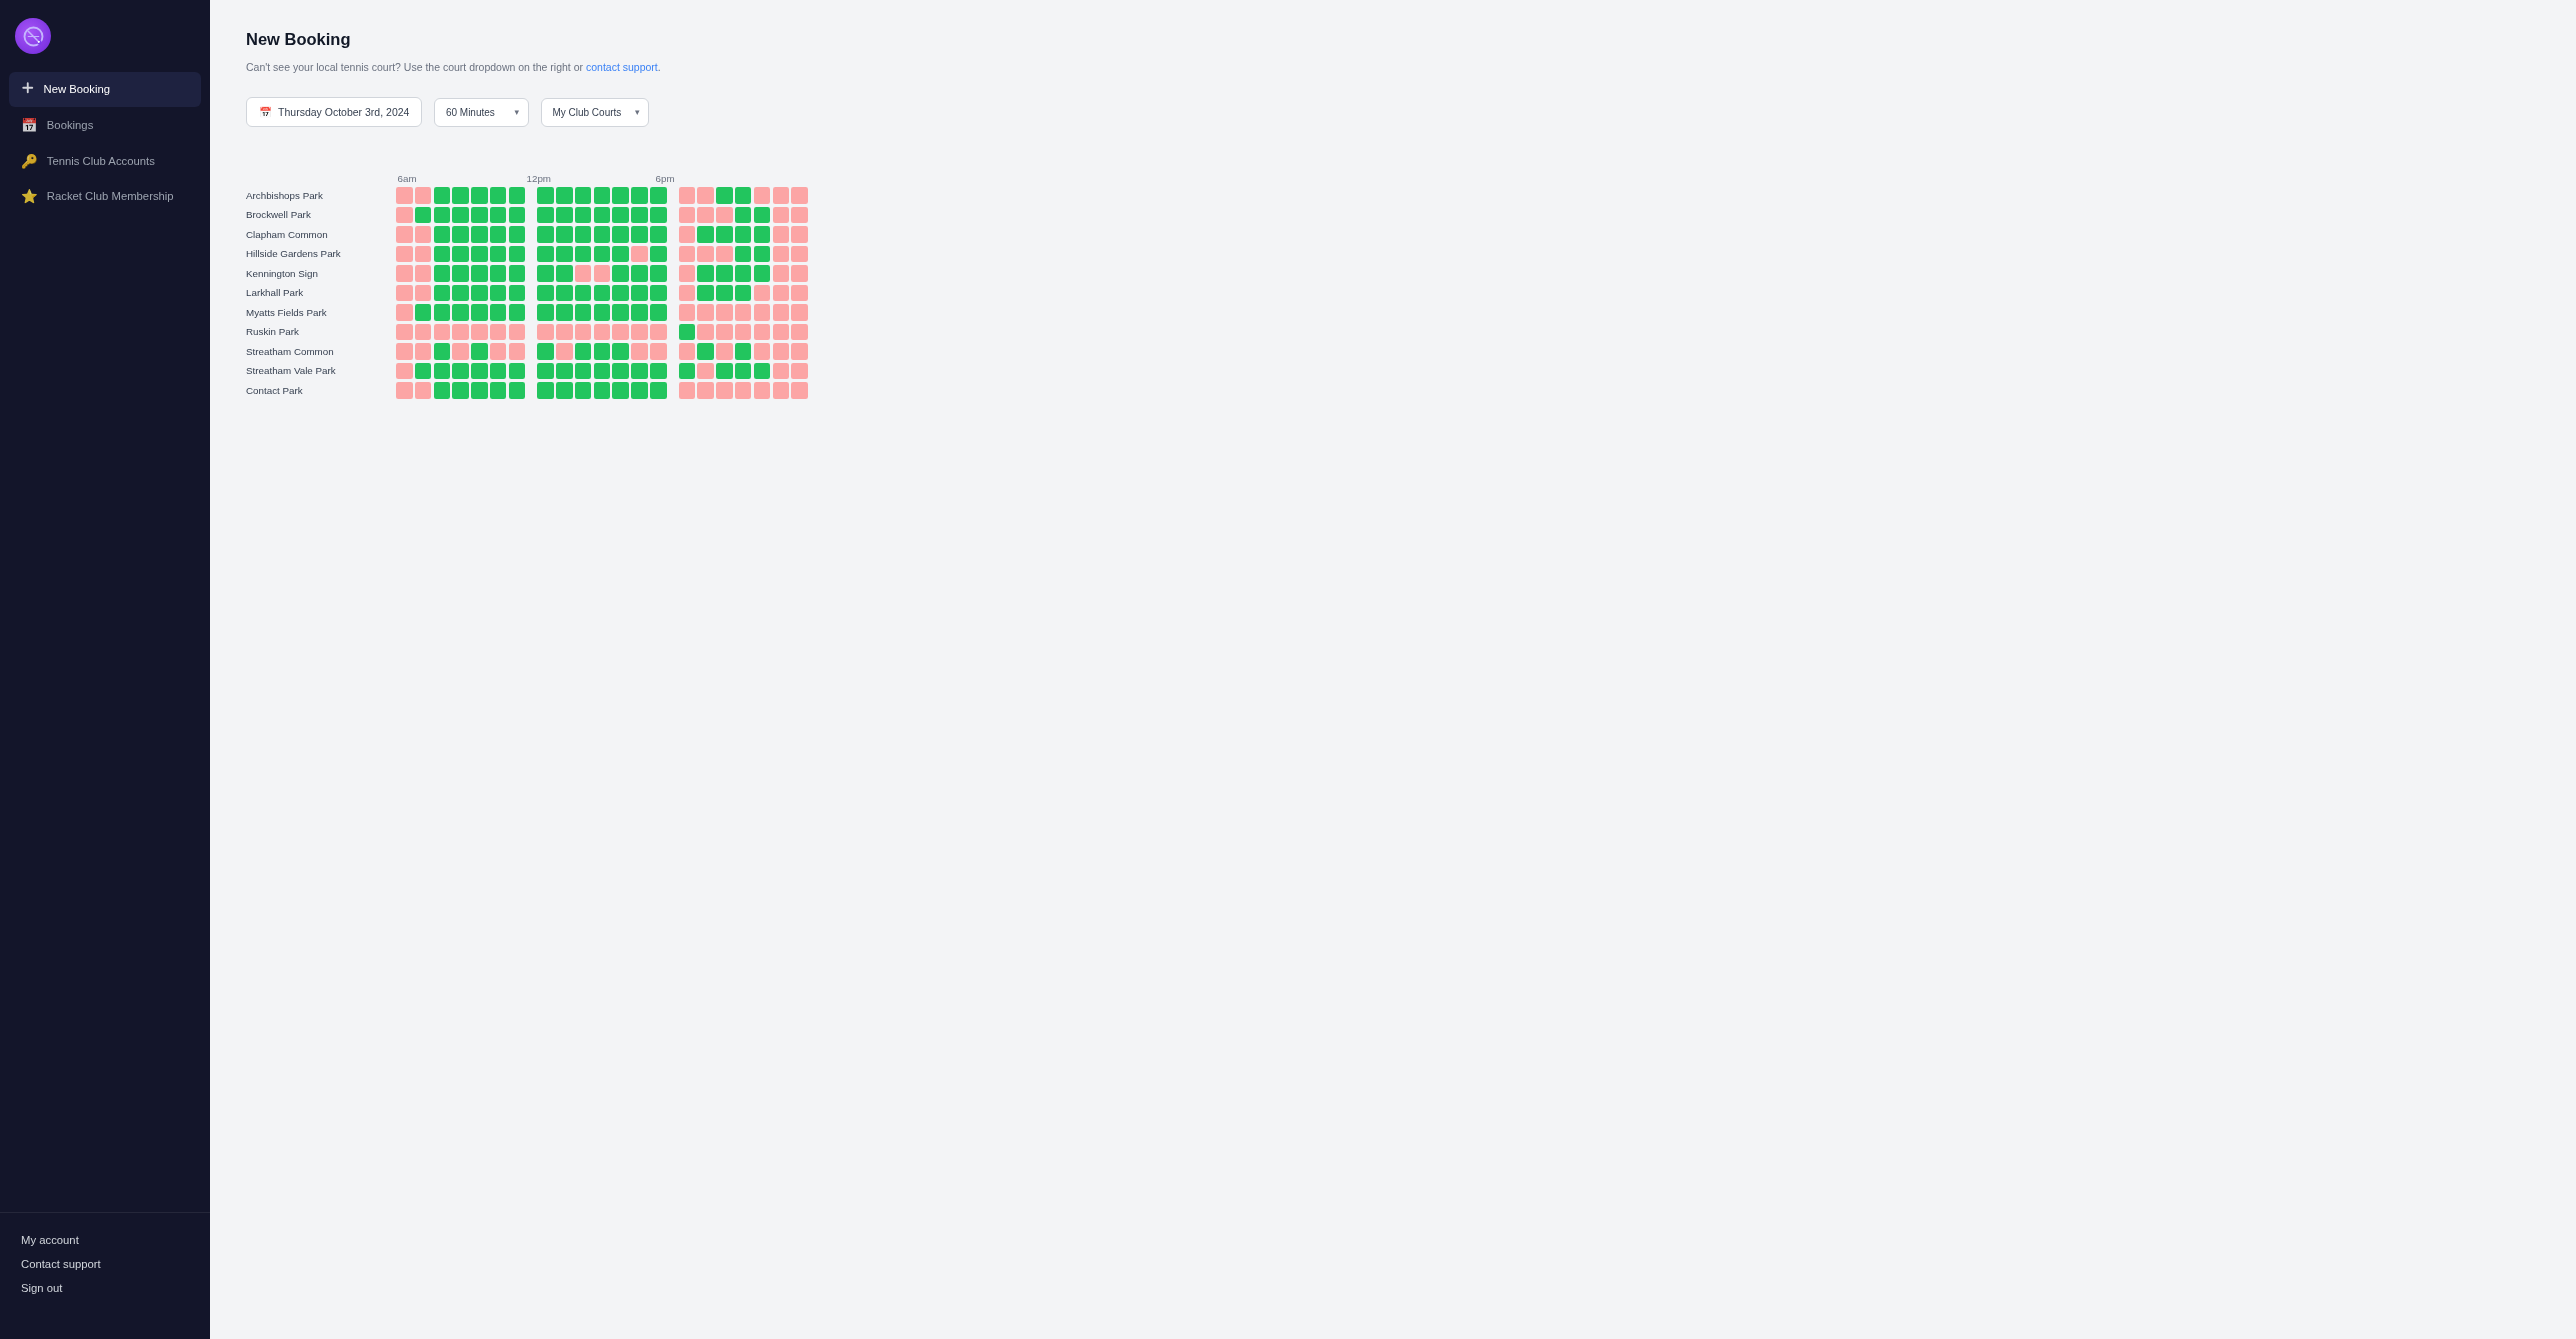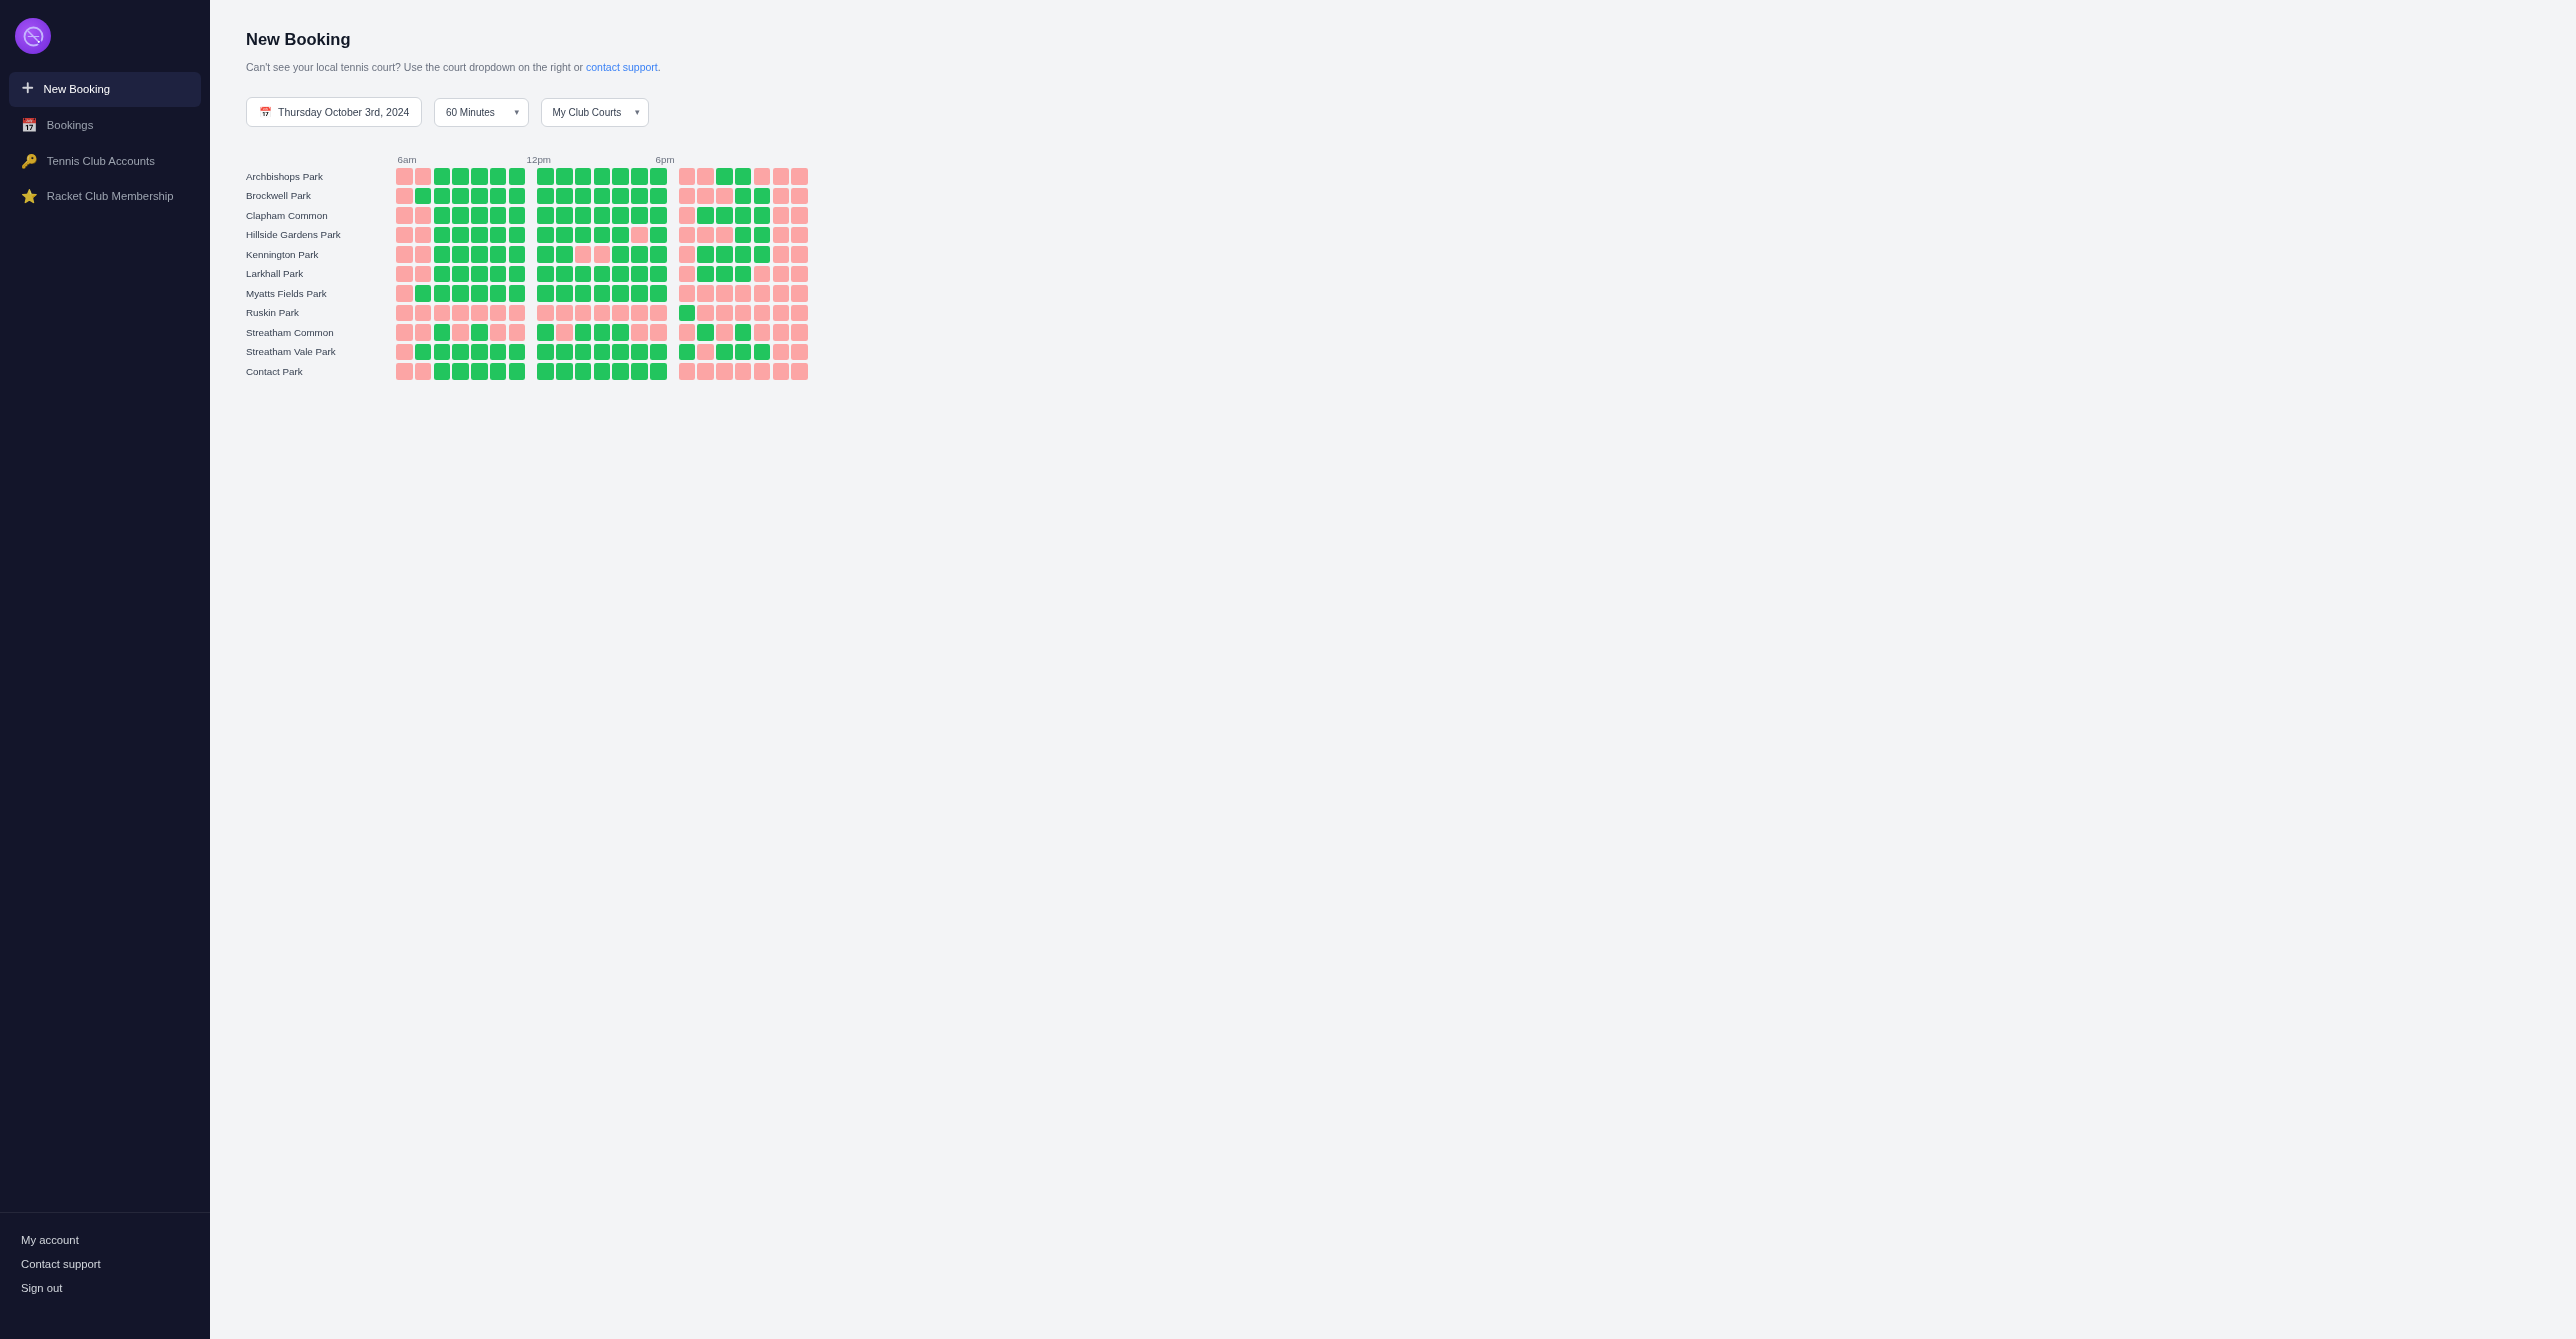--- a/index.html
+++ b/index.html
@@ -130,20 +130,21 @@
       margin-left: 150px;
       margin-bottom: 3px;
       font-size: 9.8px;
       color: #6b7280;
       font-weight: 500;
     }
     .time-label {
       width: 117px;
       text-align: left;
       padding-left: 1.5px;
+      margin-top: 19px;
     }
     .time-label.second { margin-left: 12px; }
     .time-label.third { margin-left: 12px; }
 
     .court-row {
       display: flex;
       align-items: center;
       margin-bottom: 3px;
     }
     .court-name {
@@ -363,21 +364,21 @@
             <div class="slot taken"></div>
             <div class="slot taken"></div>
             <div class="slot taken"></div>
             <div class="slot available"></div>
             <div class="slot available"></div>
             <div class="slot taken"></div>
             <div class="slot taken"></div>
           </div>
         </div>
         <div class="court-row">
-          <div class="court-name">Kennington Park</div>
+          <div class="court-name">Kennington Sign</div>
           <div class="time-block">
             <div class="slot taken"></div>
             <div class="slot taken"></div>
             <div class="slot available"></div>
             <div class="slot available"></div>
             <div class="slot available"></div>
             <div class="slot available"></div>
             <div class="slot available"></div>
           </div>
           <div class="time-block">

